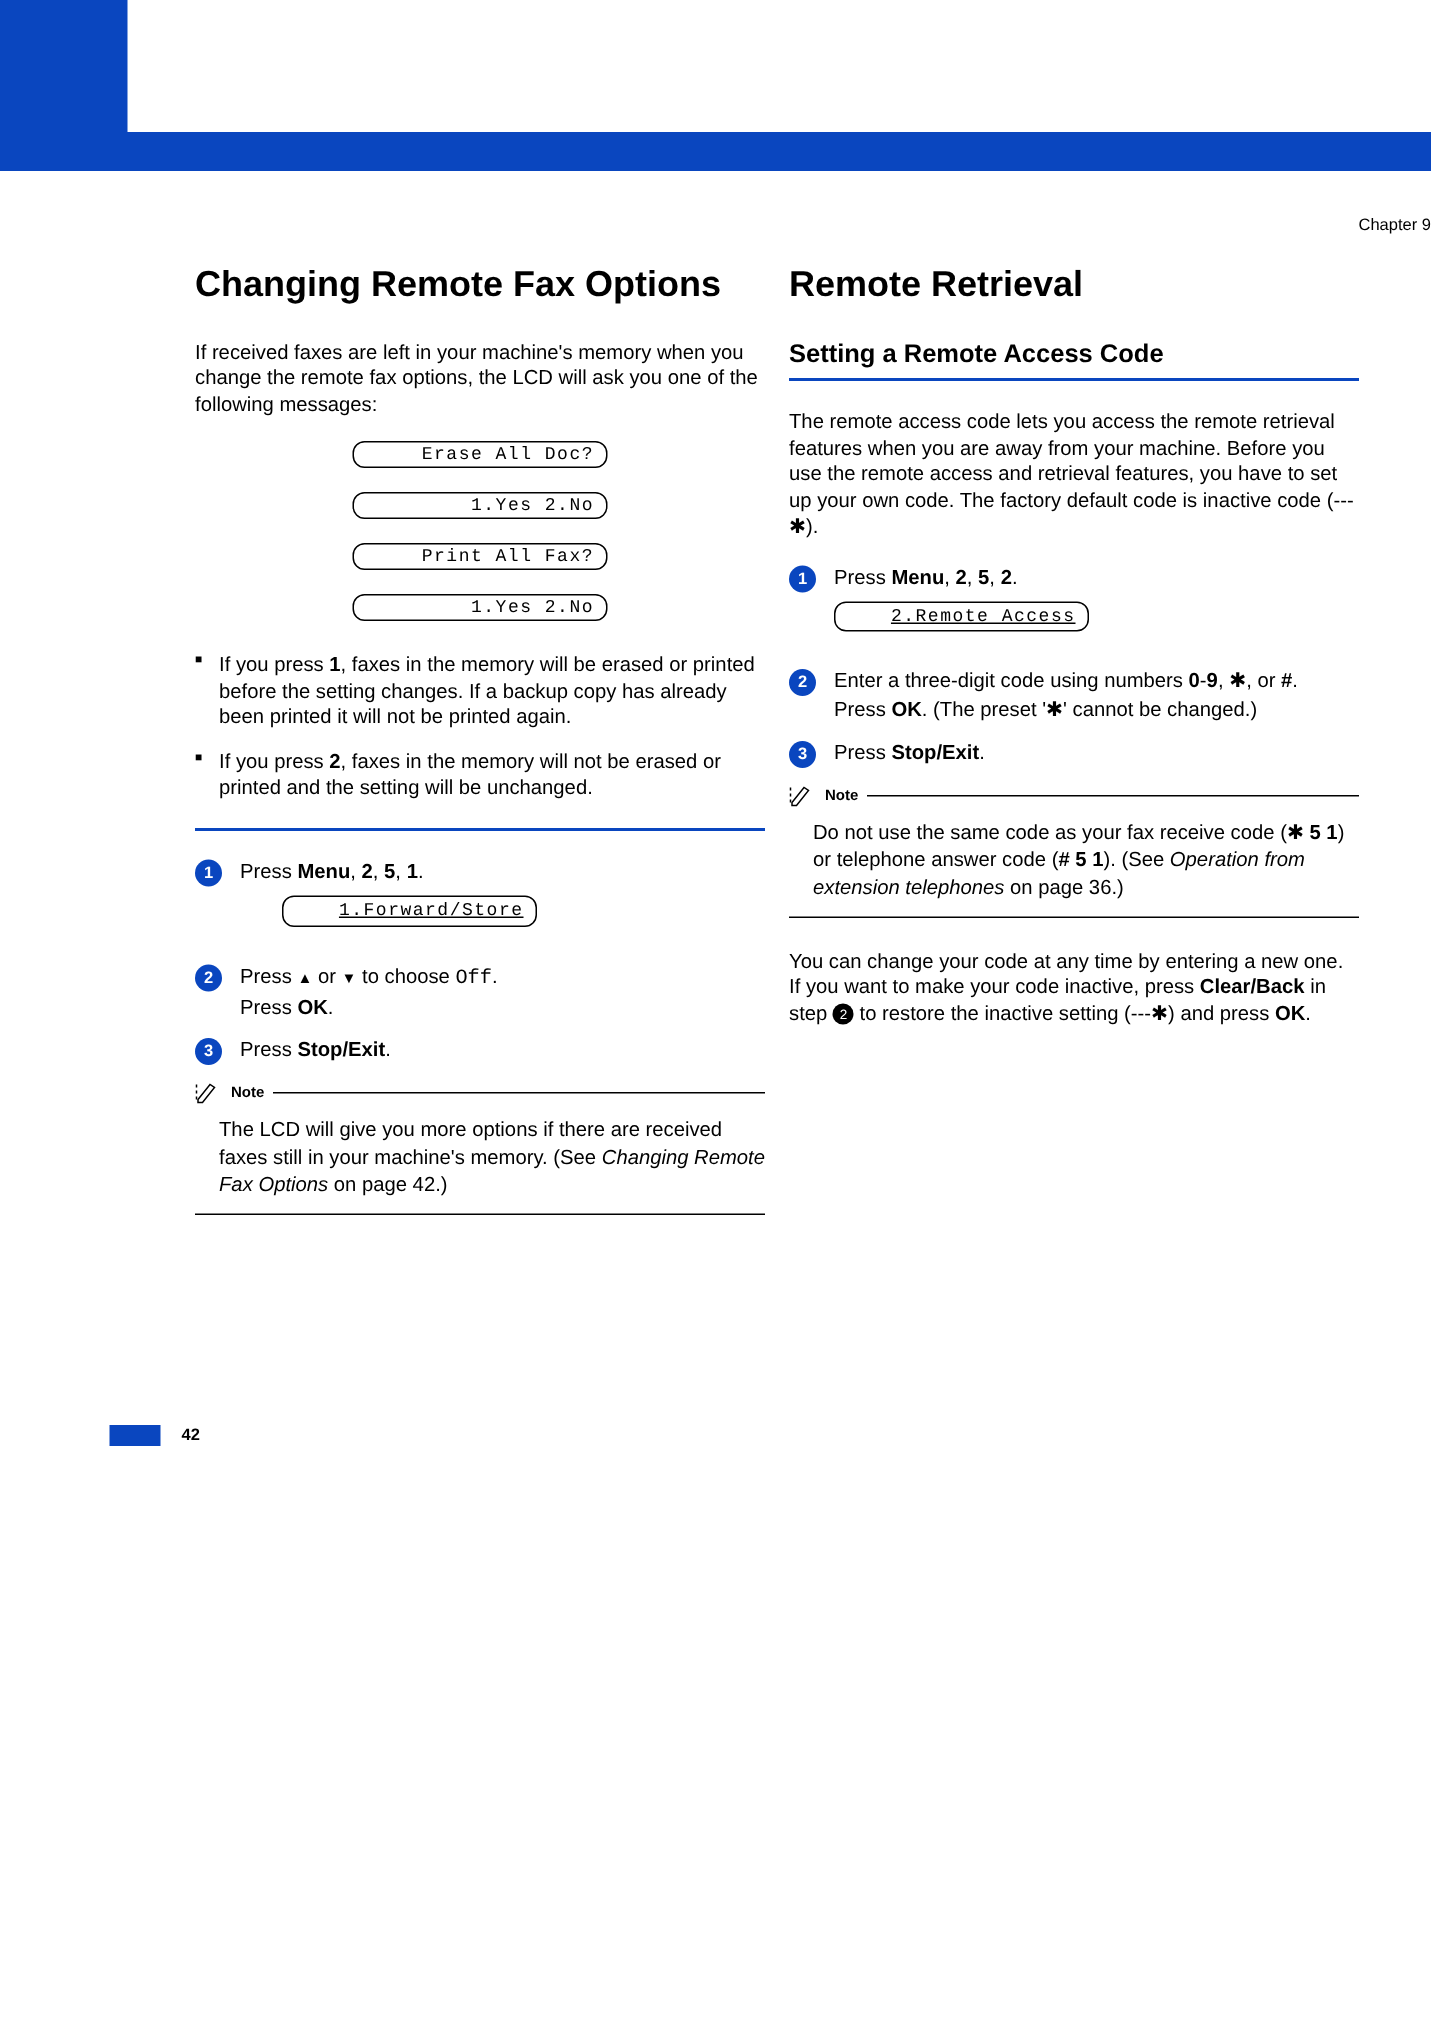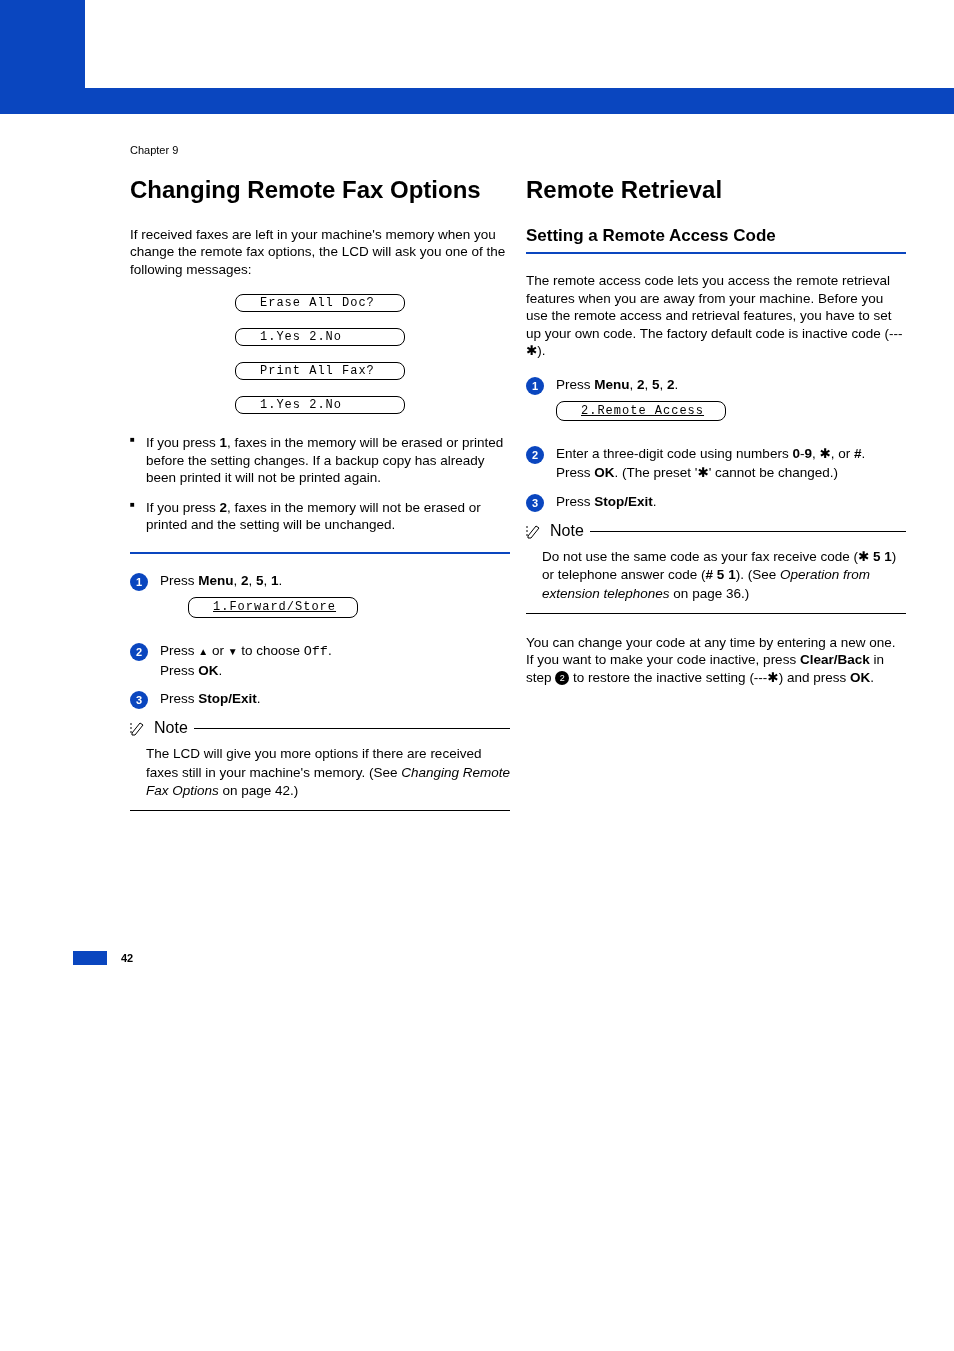--- a/index.html
+++ b/index.html
@@ -31,20 +31,21 @@
     background: #0a46bf;
   }
   .page {
     position: relative;
     padding: 0 0 30px 0;
   }
   .chapter {
     font-size: 11px;
     margin: 30px 0 20px 130px;
     color: #000;
+    text-align: right;
   }
   .columns {
     display: flex;
     gap: 16px;
     padding: 0 48px 0 130px;
   }
   .col { flex: 1; }
   h1 {
     font-size: 24px;
     font-weight: bold;
@@ -69,23 +70,23 @@
     align-items: center;
     gap: 16px;
     margin: 6px 0 20px 0;
   }
   .lcd {
     font-family: "Courier New", monospace;
     font-size: 12px;
     letter-spacing: 1px;
     border: 1px solid #000;
     border-radius: 8px;
-    padding: 1px 24px;
+    padding: 1px 8px;
     width: 170px;
-    text-align: left;
+    text-align: right;
     white-space: pre;
   }
   .lcd-left {
     display: block;
     margin: 6px 0 14px 28px;
     text-decoration: underline;
   }
   ul.blocklist {
     list-style: none;
     margin: 0 0 18px 0;
@@ -129,22 +130,22 @@
   .note-block {
     margin: 10px 0 20px 0;
   }
   .note-header {
     display: flex;
     align-items: center;
     gap: 6px;
     margin-bottom: 2px;
   }
   .note-title {
-    font-weight: normal;
-    font-size: 16px;
+    font-weight: bold;
+    font-size: 10px;
   }
   .note-hr-top {
     flex: 1;
     height: 1px;
     background: #000;
   }
   .note-body {
     padding: 6px 0 10px 16px;
     line-height: 1.35;
   }

